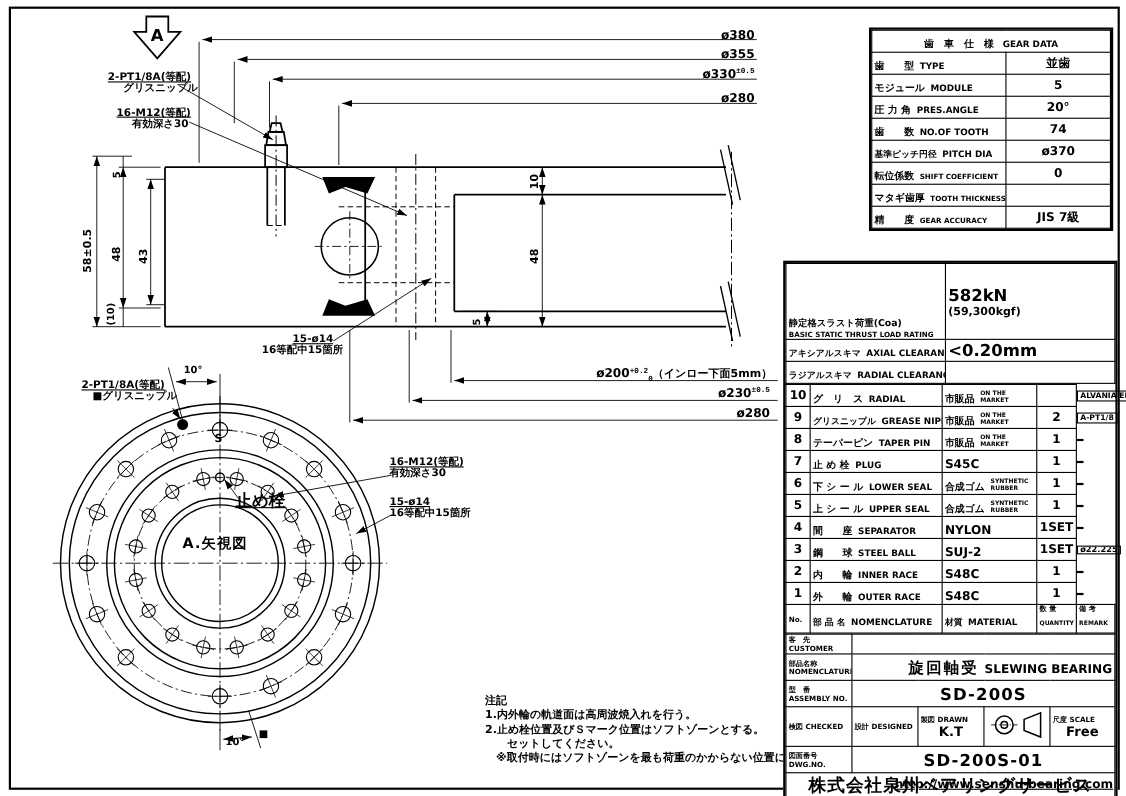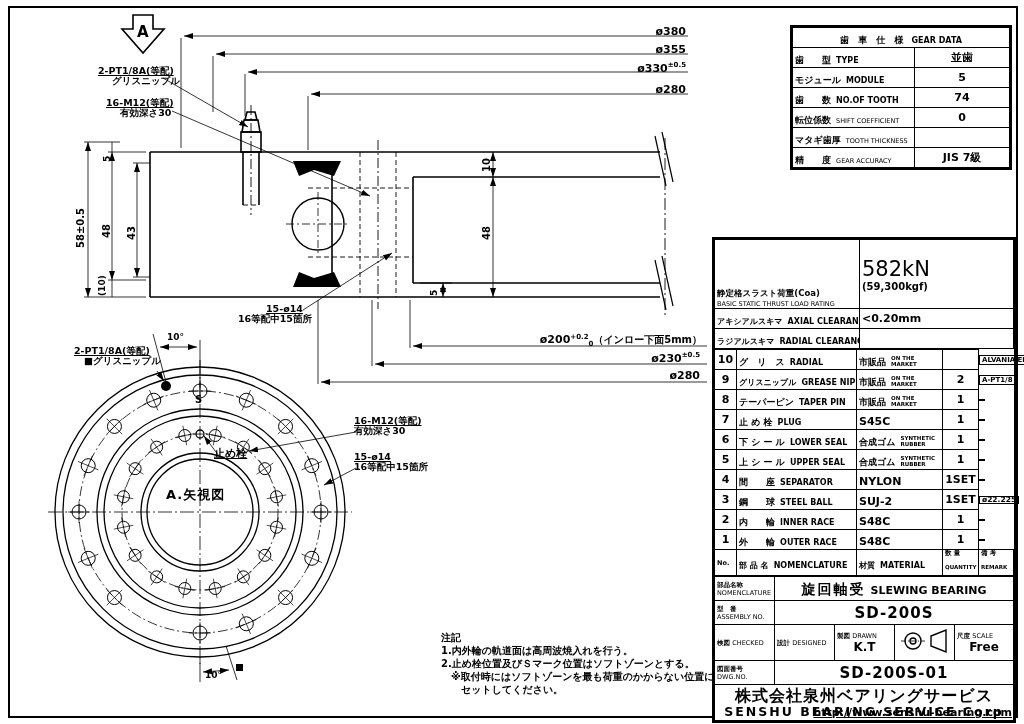--- a/index.html
+++ b/index.html
@@ -6,35 +6,35 @@
   #sheet{position:relative;width:1024px;height:724px;background:#fff;overflow:hidden;
          font-family:"DejaVu Sans","Liberation Sans",sans-serif;color:#000;}
   .abs{position:absolute;}
   #frame{left:8px;top:6px;width:1006px;height:708px;border:2px solid #000;}
   svg{display:block;}
   
   .boxed{border:2px solid #000;background:#fff;}
   table.tb{border-collapse:collapse;width:100%;table-layout:fixed;}
   table.tb td{border:1px solid #000;padding:0 2px;overflow:hidden;white-space:nowrap;vertical-align:middle;}
   .jp{font-size:9px;font-weight:bold;margin-top:48px;}
-  .en{font-size:6.5px;font-weight:normal;letter-spacing:0;}
+  .en{font-size:6.5px;font-weight:bold;letter-spacing:0;}
   .en8{font-size:8px;font-weight:bold;}
   .val{font-size:11px;font-weight:bold;text-align:center;}
   .big{font-size:15px;font-weight:bold;letter-spacing:1px;text-align:center;}
   .tiny{font-size:5.5px;font-weight:bold;line-height:6px;display:inline-block;vertical-align:middle;white-space:normal;}
   .cap{font-size:6.5px;font-weight:bold;line-height:8px;}
   .cellval{font-size:12px;font-weight:bold;text-align:center;line-height:14px;}
   
   .lbl{position:absolute;font-weight:bold;white-space:nowrap;line-height:1.05;}
   .dim{font-size:11px;}
   .ldr{font-size:9.5px;}
   .u{text-decoration:underline;}
   .rot{transform:rotate(-90deg);transform-origin:left top;}
   .ra{text-align:right;}
-  sup,sub{font-size:7px;font-weight:bold;}
+  sup,sub{font-size:7px;font-weight:bold;font-family:Liberation Mono, monospace;}
   .notes div{font-size:10px;font-weight:bold;line-height:13px;white-space:pre;}
 </style>
 </head>
 <body>
 
 <div id="sheet">
   <div id="frame" class="abs"></div>
 
   <svg class="abs" style="left:0;top:0" width="1024" height="724">
     <defs>
@@ -315,32 +315,32 @@
     </div>
   <div class="lbl ldr" style="left:354px;top:416px">
     <div class="u">16-M12(等配)</div>
       <div>有効深さ30</div>
     </div>
   <div class="lbl ldr" style="left:354px;top:452px">
     <div class="u">15-ø14</div>
       <div>16等配中15箇所</div>
     </div>
 
-  <div class="lbl u" style="left:214px;top:448px;font-size:11px">止め栓</div>
+  <div class="lbl u" style="left:214px;top:448px;font-size:15px">止め栓</div>
   <div class="lbl" style="left:166px;top:488px;font-size:13px;letter-spacing:1px">A.矢視図</div>
   <div class="lbl" style="left:195px;top:395px;font-size:10px">S</div>
   <div class="lbl" style="left:167px;top:333px;font-size:9px">10°</div>
   <div class="lbl" style="left:205px;top:671px;font-size:9px">10°</div>
 
   <div class="abs notes" style="left:441px;top:631px">
     <div>注記</div>
     <div>1.内外輪の軌道面は高周波焼入れを行う。</div>
     <div>2.止め栓位置及びＳマーク位置はソフトゾーンとする。</div>
+    <div>　　セットしてください。</div>
     <div>　※取付時にはソフトゾーンを最も荷重のかからない位置に</div>
-    <div>　　セットしてください。</div>
   </div>
 
   <div class="abs boxed" style="left:790px;top:25px;width:218px">
     <table class="tb">
       <colgroup>
           <col style="width:122px">
           <col>
         </colgroup>
       <tbody>
           <tr style="height:20px">
@@ -348,22 +348,30 @@
           </tr>
       <tr style="height:18px">
             <td><span class="jp">歯　　型</span> <span class="en8">TYPE</span></td>
             <td class="val">並歯</td>
           </tr>
       <tr style="height:18px">
             <td><span class="jp">モジュール</span> <span class="en8">MODULE</span></td>
             <td class="val">5</td>
           </tr>
       <tr style="height:18px">
+            <td><span class="jp">圧 力 角</span> <span class="en8">PRES.ANGLE</span></td>
+            <td class="val">20°</td>
+          </tr>
+      <tr style="height:18px">
             <td><span class="jp">歯　　数</span> <span class="en8">NO.OF TOOTH</span></td>
             <td class="val">74</td>
+          </tr>
+      <tr style="height:18px">
+            <td><span class="jp" style="font-size:8px">基準ピッチ円径</span> <span class="en8">PITCH DIA</span></td>
+            <td class="val">ø370</td>
           </tr>
       <tr style="height:18px">
             <td><span class="jp">転位係数</span> <span class="en">SHIFT COEFFICIENT</span></td>
             <td class="val">0</td>
           </tr>
       <tr style="height:18px">
             <td><span class="jp">マタギ歯厚</span> <span class="en">TOOTH THICKNESS</span></td>
             <td class="val"></td>
           </tr>
       <tr style="height:18px">
@@ -381,27 +389,27 @@
           <col style="width:145px">
           <col>
         </colgroup>
       <tbody>
       <tr style="height:32px">
         <td>
               <div class="jp" style="font-size:8.5px">静定格スラスト荷重(Coa)</div>
               <div class="en">BASIC STATIC THRUST LOAD RATING</div>
             </td>
         <td>
-              <div style="font-size:21px;font-weight:normal">582kN</div>
+              <div style="font-size:15px;font-weight:bold">582kN</div>
               <div style="font-size:10px;font-weight:bold">(59,300kgf)</div>
             </td>
       </tr>
       <tr style="height:18px">
         <td><span class="jp" style="font-size:8px">アキシアルスキマ</span> <span class="en8">AXIAL CLEARANCE</span></td>
-        <td style="font-size:11px;font-weight:bold">&lt;0.20mm</td>
+        <td style="font-size:15px;font-weight:bold">&lt;0.20mm</td>
       </tr>
       <tr style="height:18px">
         <td><span class="jp" style="font-size:8px">ラジアルスキマ</span> <span class="en8">RADIAL CLEARANCE</span></td>
         <td style="font-size:11px;font-weight:bold"></td>
       </tr>
     </tbody>
       </table>
 
     <table class="tb">
       <colgroup>
@@ -494,26 +502,33 @@
 
     <table class="tb">
       <colgroup>
           <col style="width:60px">
           <col style="width:60px">
           <col style="width:60px">
           <col style="width:60px">
           <col>
         </colgroup>
       <tbody>
+          <tr style="height:18px">
+            <td>
+              <div class="cap">客　先</div>
+              <div class="en">CUSTOMER</div>
+            </td>
+            <td colspan="4"></td>
+          </tr>
       <tr style="height:24px">
             <td>
               <div class="cap">部品名称</div>
               <div class="en">NOMENCLATURE</div>
             </td>
-            <td colspan="4" style="text-align:center"><span style="font-size:14px;font-weight:bold;letter-spacing:2px">旋回軸受</span> <span style="font-size:11px;font-weight:bold">SLEWING BEARING</span></td>
+            <td colspan="4" style="text-align:right"><span style="font-size:14px;font-weight:bold;letter-spacing:2px">旋回軸受</span> <span style="font-size:11px;font-weight:bold">SLEWING BEARING</span></td>
           </tr>
       <tr style="height:24px">
             <td>
               <div class="cap">型　番</div>
               <div class="en">ASSEMBLY NO.</div>
             </td>
             <td colspan="4" class="big">SD-200S</td>
           </tr>
       <tr style="height:36px">
         <td>

